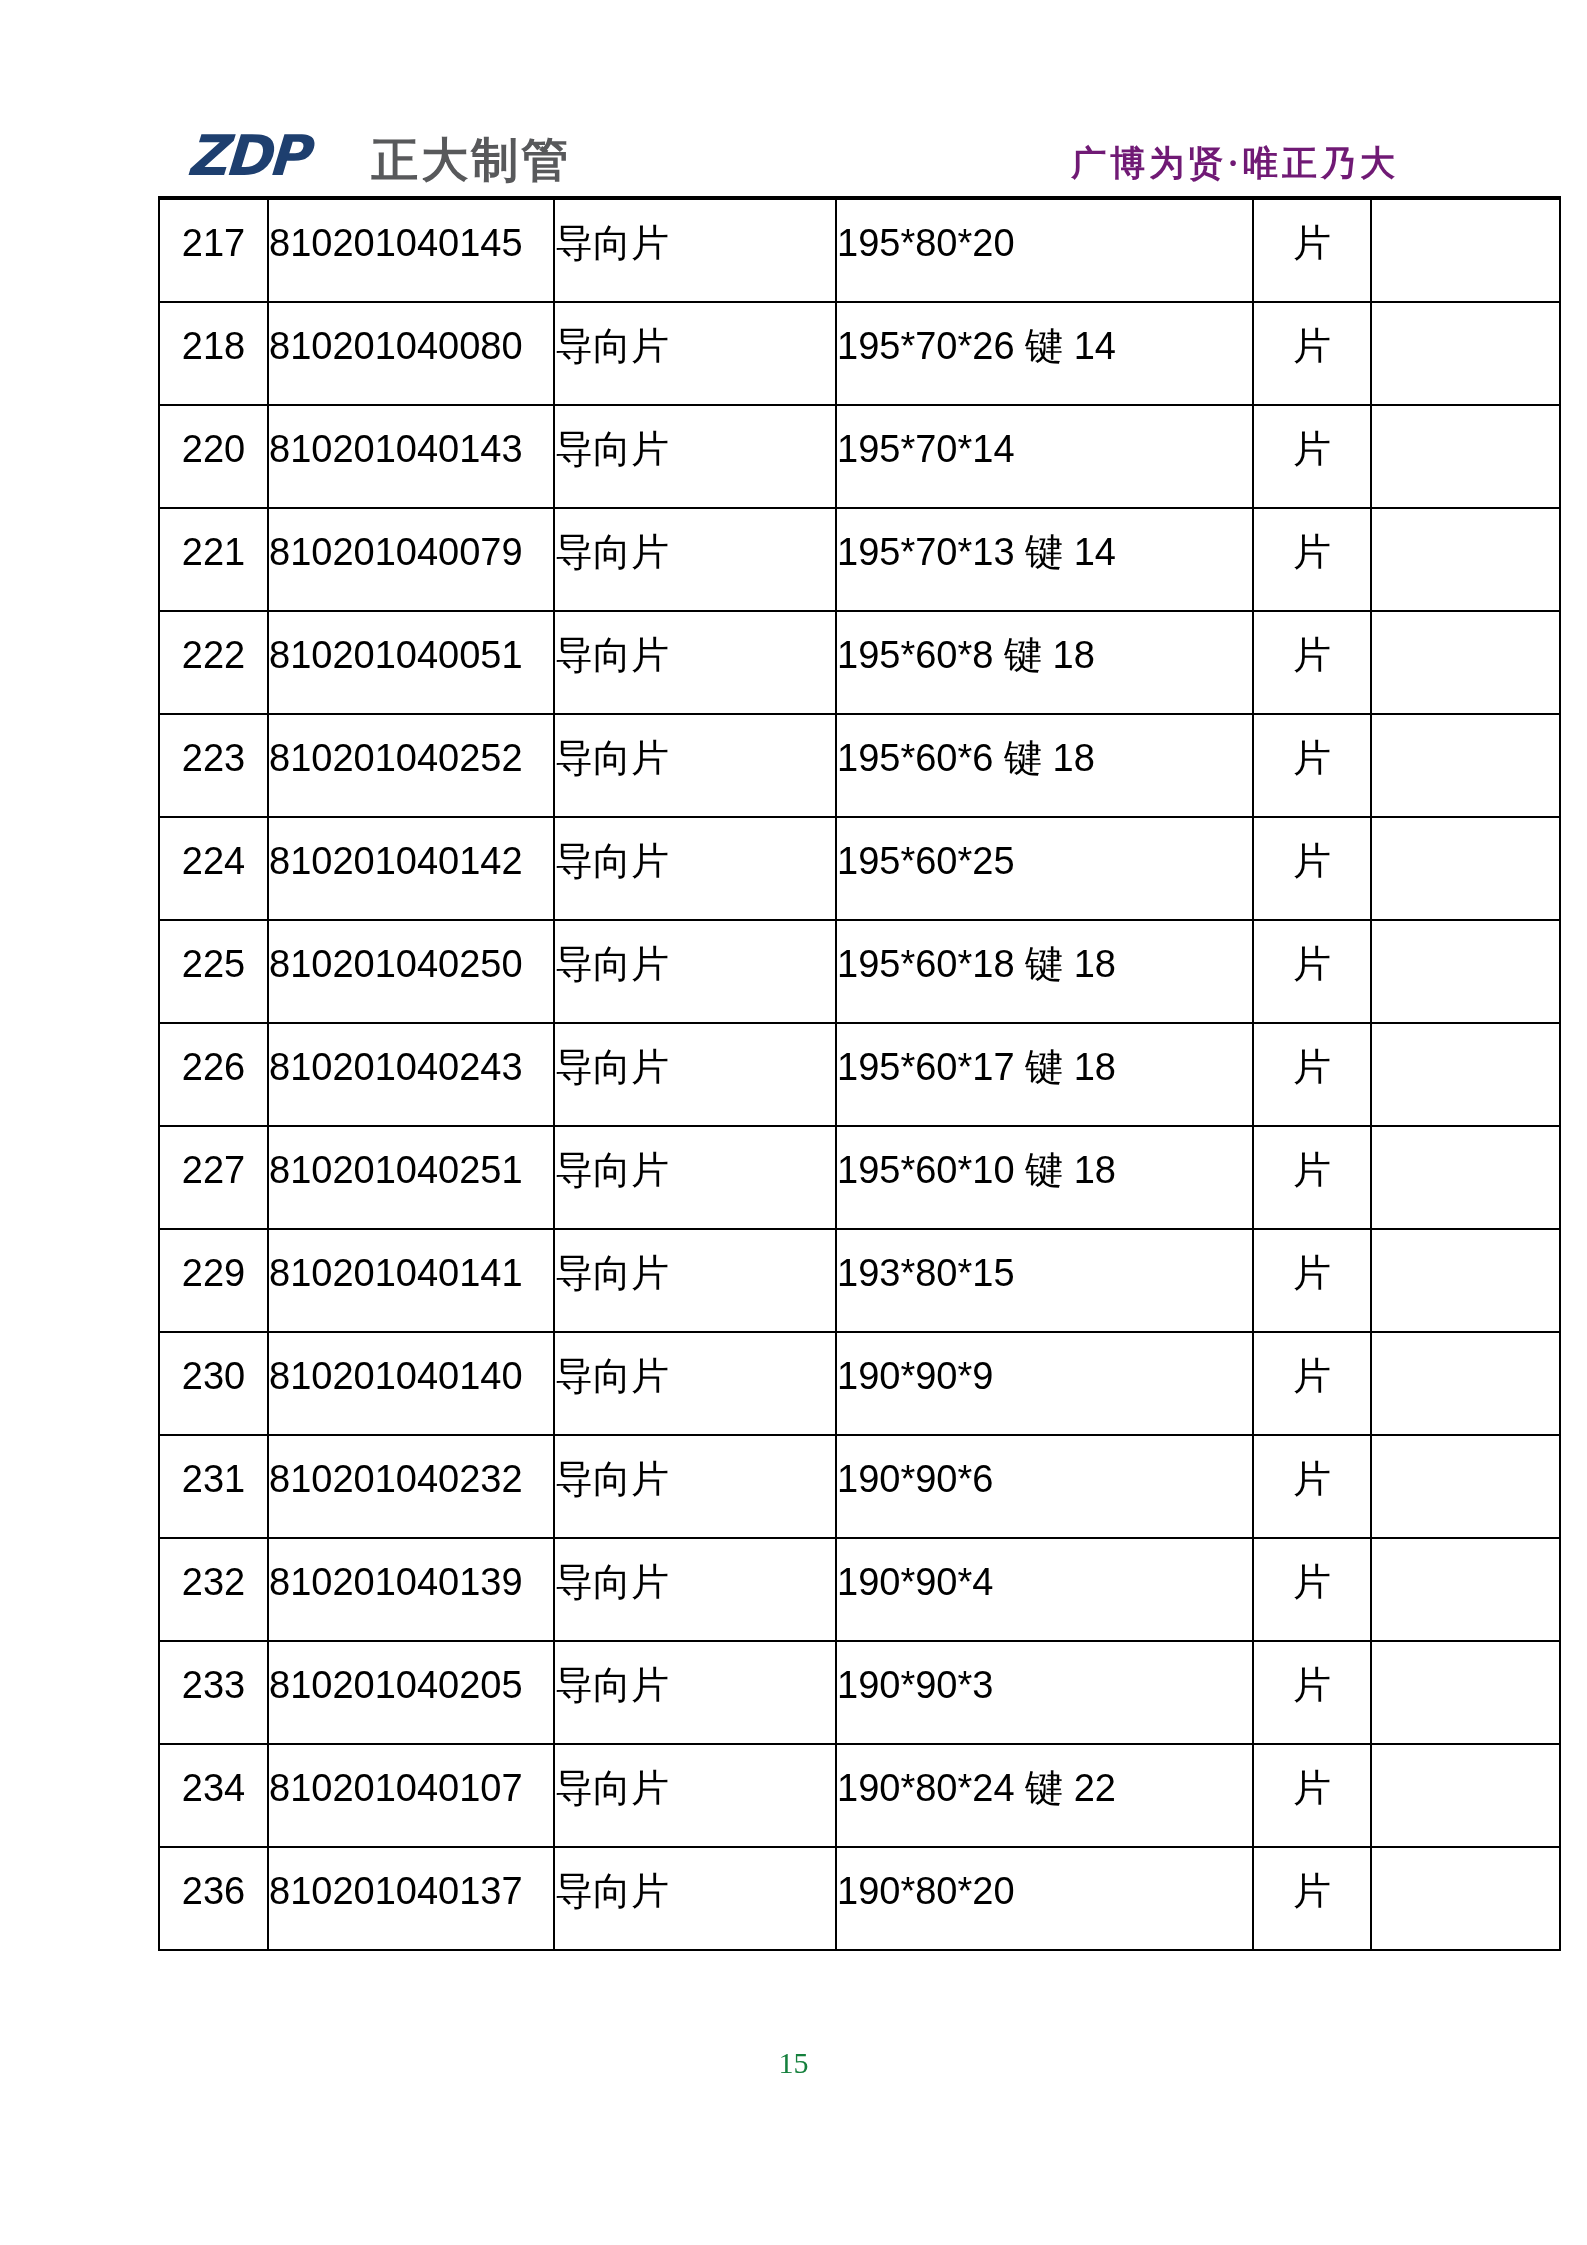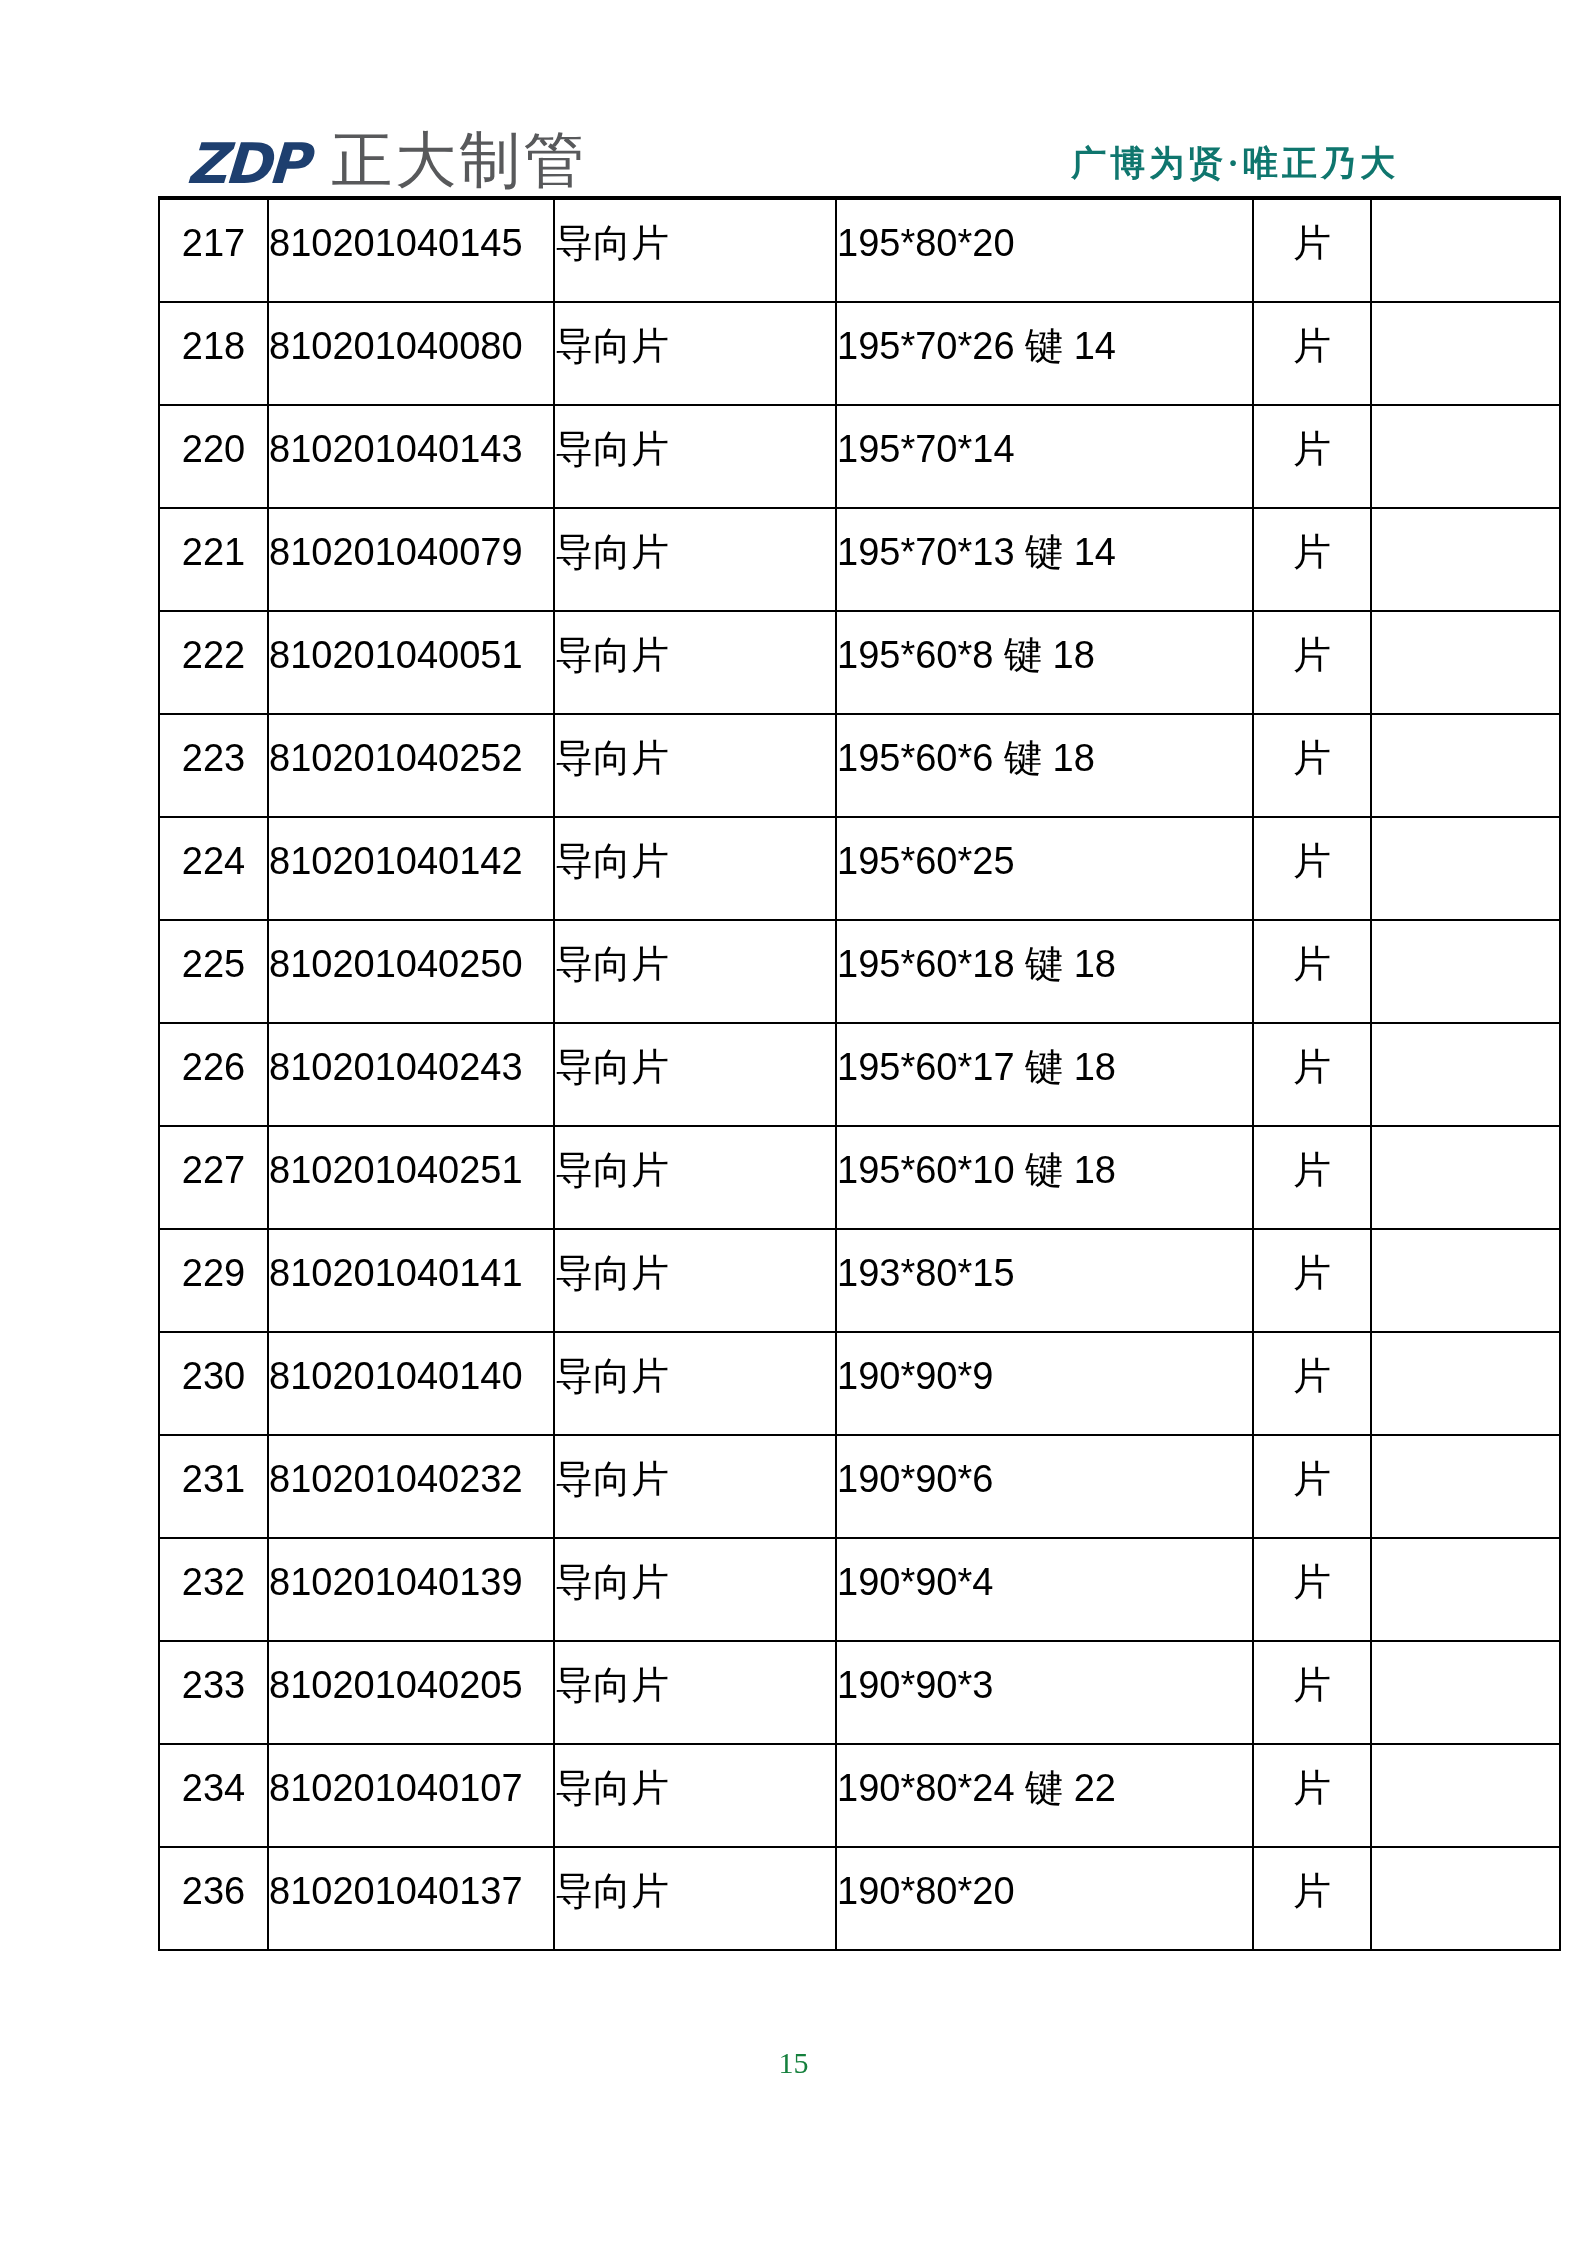--- a/index.html
+++ b/index.html
@@ -7,22 +7,22 @@
     position:relative; width:1587px; height:2245px; background:#ffffff;
     font-family:"Liberation Sans", sans-serif; overflow:hidden;
   }
   .header { position:absolute; top:128px; left:158px; right:158px; height:70px; }
   .logo { position:absolute; left:34px; top:0; display:flex; align-items:flex-end; gap:20px; white-space:nowrap; }
   .logo-zdp {
     font-family:"DejaVu Sans", sans-serif; font-weight:bold; font-style:italic;
     font-size:56px; line-height:1; letter-spacing:-3px; transform:skewX(-6deg);
   }
   .logo-cn {
-    font-family:"DejaVu Sans", sans-serif; font-weight:normal;
-    font-size:61px; line-height:1.05; letter-spacing:3px;
+    font-family:"DejaVu Sans", sans-serif; font-weight:bold;
+    font-size:47px; line-height:1.05; letter-spacing:3px;margin-left:40px;
   }
   .slogan {
     position:absolute; right:30px; top:12px;
     font-family:"Liberation Serif", serif; font-weight:bold;
     font-size:35px; letter-spacing:4px; white-space:nowrap;
   }
   .parts-table {
     position:absolute; left:158px; top:196px; width:1401px;
     border-collapse:collapse; table-layout:fixed;
   }
@@ -45,21 +45,21 @@
 </head>
 <body>
 
 <div class="page">
 
   <div class="header">
     <div class="logo">
       <span class="logo-zdp" style="color:#1e3f6f;">ZDP</span>
       <span class="logo-cn" style="color:#58595b;">正大制管</span>
     </div>
-    <div class="slogan" style="color:#0f766e;">广博为贤·唯正乃大</div>
+    <div class="slogan" style="color:#701a75;">广博为贤·唯正乃大</div>
   </div>
 
   <table class="parts-table">
     <colgroup>
       <col style="width:109px">
       <col style="width:286px">
       <col style="width:282px">
       <col style="width:417px">
       <col style="width:118px">
       <col style="width:189px">

